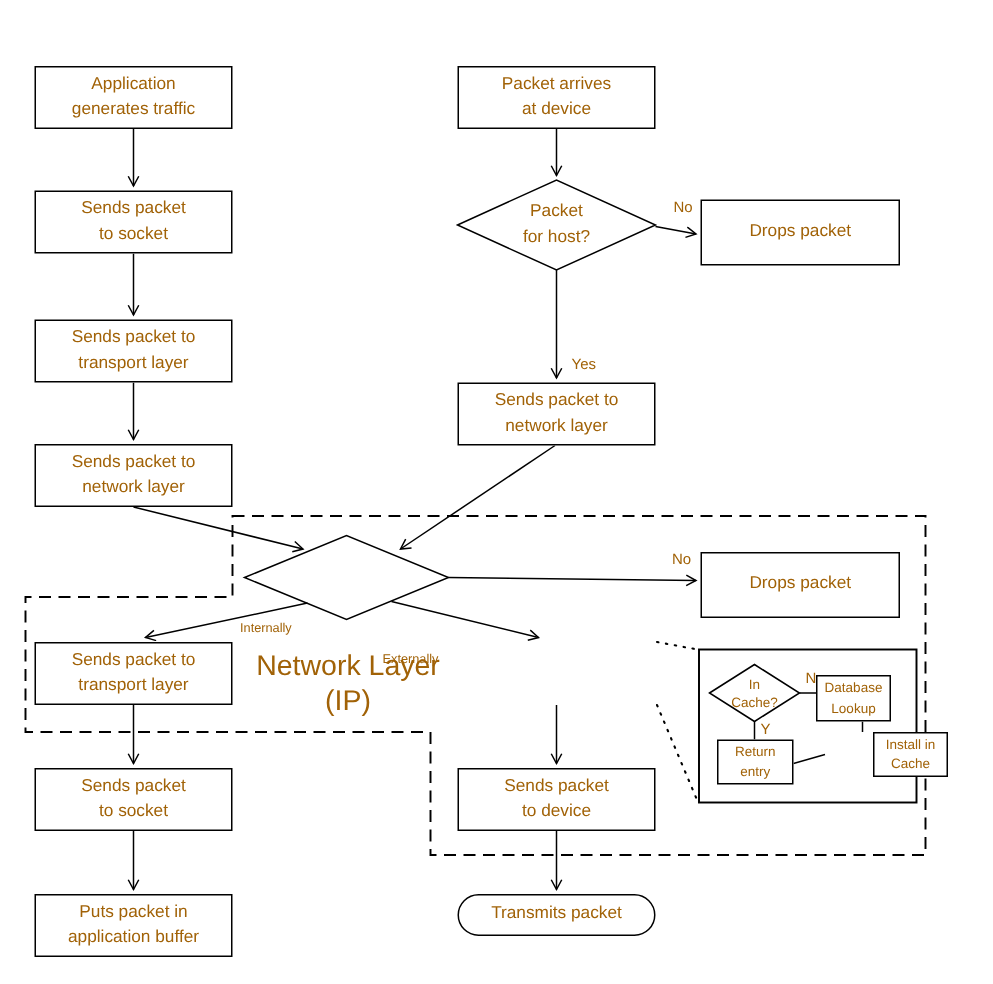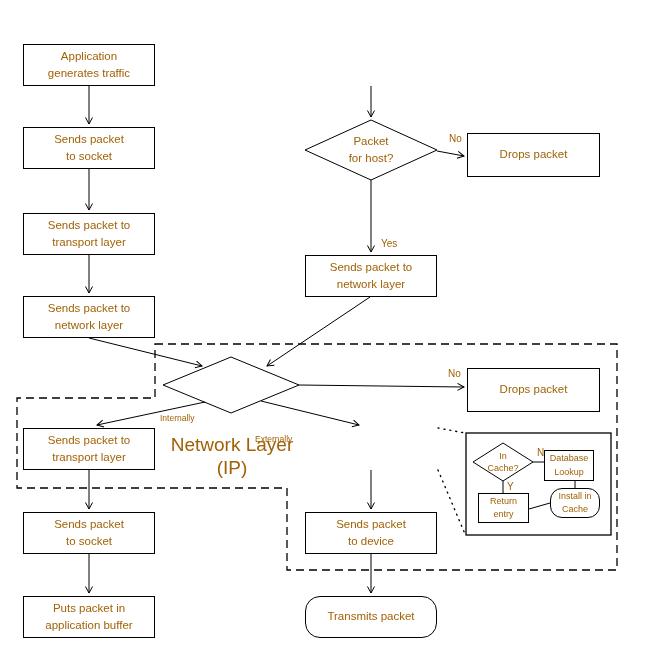--- a/index.html
+++ b/index.html
@@ -109,46 +109,48 @@
 
   <div class="node" style="left:23px; top:44px;  width:132px; height:42px;">Application
 generates traffic</div>
   <div class="node" style="left:23px; top:127px; width:132px; height:42px;">Sends packet
 to socket</div>
   <div class="node" style="left:23px; top:213px; width:132px; height:42px;">Sends packet to
 transport layer</div>
   <div class="node" style="left:23px; top:296px; width:132px; height:42px;">Sends packet to
 network layer</div>
 
+  <div class="node" style="left:305px; top:44px; width:132px; height:42px;">Packet arrives
+at device</div>
   <div class="diamond-label" style="left:311px; top:130px; width:120px; height:40px;">Packet
 for host?</div>
   <div class="node" style="left:467px; top:133px; width:133px; height:44px;">Drops packet</div>
   <div class="node" style="left:305px; top:255px; width:132px; height:42px;">Sends packet to
 network layer</div>
 
   <div class="layer-title" style="left:152px; top:433px; width:160px;">Network Layer
 (IP)</div>
   <div class="node" style="left:467px; top:368px; width:133px; height:44px;">Drops packet</div>
   <div class="node" style="left:23px; top:428px; width:132px; height:42px;">Sends packet to
 transport layer</div>
 
   <div class="node" style="left:23px; top:512px; width:132px; height:42px;">Sends packet
 to socket</div>
   <div class="node" style="left:23px; top:596px; width:132px; height:42px;text-align:center;">Puts packet in
 application buffer</div>
 
   <div class="node" style="left:305px; top:512px; width:132px; height:42px;">Sends packet
 to device</div>
-  <div class="node" style="left:305px; top:596px; width:132px; height:42px;border-radius:15px;">Transmits packet</div>
+  <div class="node" style="left:305px; top:596px; width:132px; height:28px;border-radius:15px;">Transmits packet</div>
 
   <div class="diamond-label small-d" style="left:473px; top:448px; width:60px; height:28px;">In
 Cache?</div>
   <div class="node subnode" style="left:544px; top:450px; width:50px; height:31px;">Database
 Lookup</div>
-  <div class="node subnode" style="left:550px; top:488px; width:50px; height:30px;border-radius:12px;">Install in
+  <div class="node subnode" style="left:582px; top:488px; width:50px; height:30px;">Install in
 Cache</div>
   <div class="node subnode" style="left:478px; top:493px; width:51px; height:30px;">Return
 entry</div>
 
   <span class="edge-label" style="left:449px; top:134px;">No</span>
   <span class="edge-label" style="left:381px; top:239px;">Yes</span>
   <span class="edge-label" style="left:448px; top:369px;">No</span>
   <span class="edge-label tiny" style="left:160px; top:414px;">Internally</span>
   <span class="edge-label tiny" style="left:255px; top:435px;">Externally</span>
   <span class="edge-label" style="left:537px; top:448px;">N</span>

